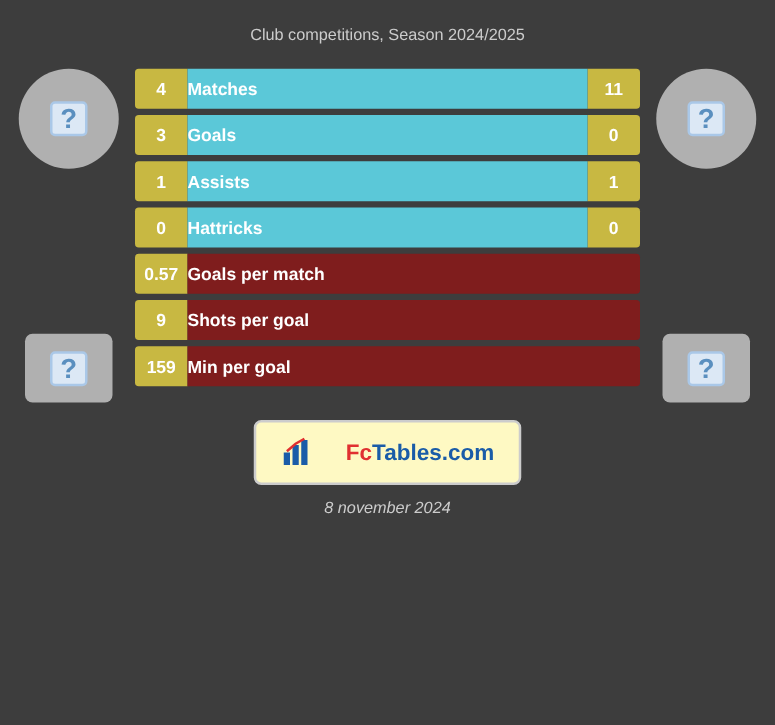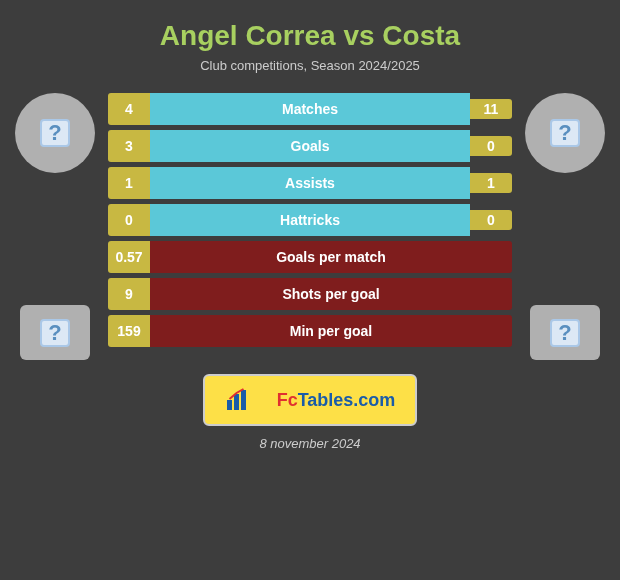--- a/index.html
+++ b/index.html
@@ -104,48 +104,47 @@
       justify-content: center;
       border-radius: 3px 0 0 3px;
       flex-shrink: 0;
     }
     .stat-bar {
       flex: 1;
       background-color: #5bc8d8;
       height: 32px;
       display: flex;
       align-items: center;
-      justify-content: center;
       position: relative;
     }
     .stat-bar.gold-bar {
       background-color: #7f1d1d;
     }
     .stat-label {
       color: #fff;
       font-weight: bold;
       font-size: 14px;
       text-align: center;
       z-index: 1;
     }
     .stat-right-val {
       background-color: #c8b842;
       color: #fff;
       font-weight: bold;
       font-size: 14px;
       width: 42px;
-      height: 20px;
+      height: 32px;
       display: flex;
       align-items: center;
       justify-content: center;
       border-radius: 0 3px 3px 0;
       flex-shrink: 0;
     }
     .brand-box {
-      background-color: #fde047;
+      background-color: #fef9c3;
       border: 2px solid #cccccc;
       border-radius: 6px;
       padding: 10px 20px;
       margin-top: 14px;
       display: flex;
       align-items: center;
       gap: 24px;
     }
     .brand-icon {
       width: 28px;
@@ -164,21 +163,20 @@
       font-size: 13px;
       margin-top: 10px;
       text-align: center;
       font-style: italic;
     }
   </style>
 </head>
 <body>
 
 <div class="container">
-  <div class="title">Angel Correa vs Costa</div>
   <div class="subtitle">Club competitions, Season 2024/2025</div>
 
   <div class="stats-area">
 
     <div class="player-col">
       <div class="player-photo">
         <div class="question-mark">?</div>
       </div>
       <div style="height: 108px;"></div>
       <div class="player-photo-sm">

